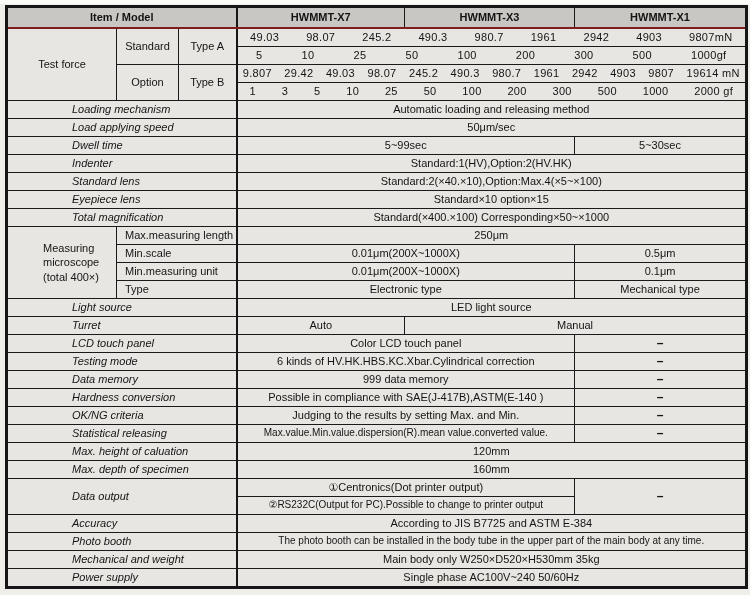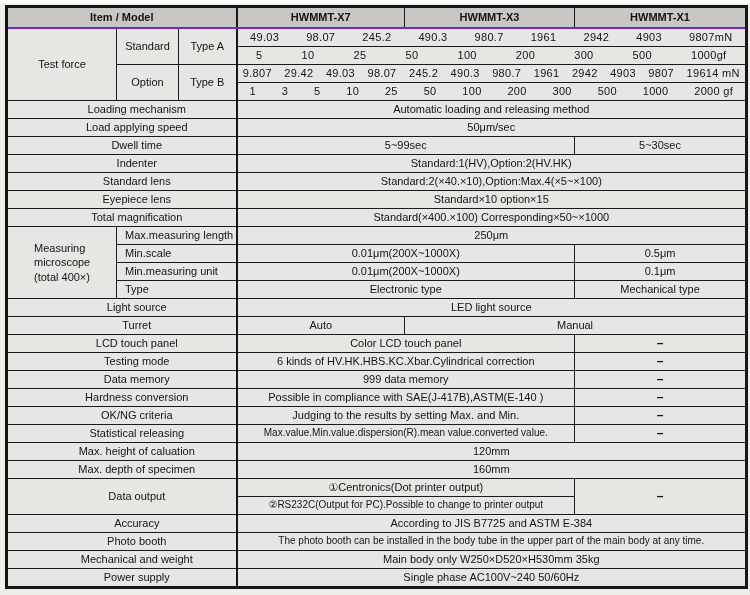--- a/index.html
+++ b/index.html
@@ -22,27 +22,27 @@
     background:#e7e6e2;
     height:17px;
     font-size:11px;line-height:1.05;
     color:#141414;
     text-align:center;vertical-align:middle;
     padding:0 2px;
     overflow:hidden;white-space:nowrap;
   }
   tr.hdr td{
     background:#c8c7c3;font-weight:700;height:19px;
-    border-bottom:2px solid #6d28d9;
+    border-bottom:2px solid #7f1d1d;
   }
   .bR2{border-right:2px solid #161616;}
-  .lbl{text-align:center;padding-left:32px;}
+  .lbl{text-align:left;padding-left:64px;font-style:italic;}
   .sublbl{text-align:left;padding-left:8px;}
   .mmlbl{
-    text-align:left;padding-left:26px;
+    text-align:left;padding-left:35px;
     white-space:pre-line;line-height:1.3;
   }
   .tfrow{
     display:flex;justify-content:space-around;align-items:center;
     width:100%;letter-spacing:0.3px;gap:6px;
   }
   .dash{font-weight:700;font-size:12px;}
   .sm{font-size:10px;margin-left:12px;}
 </style>
 </head>

